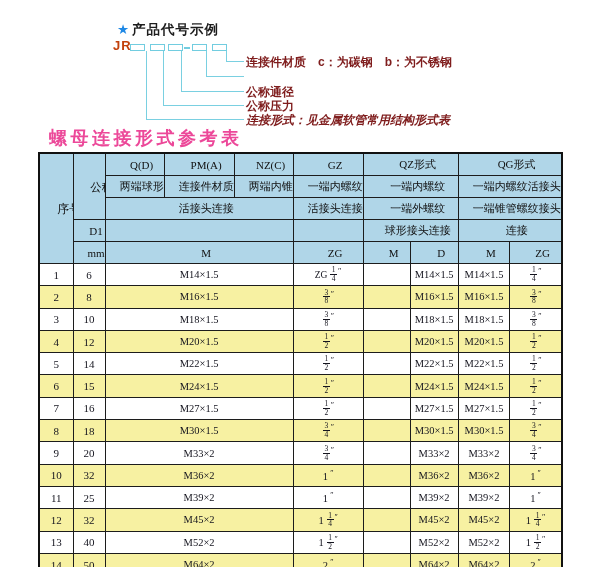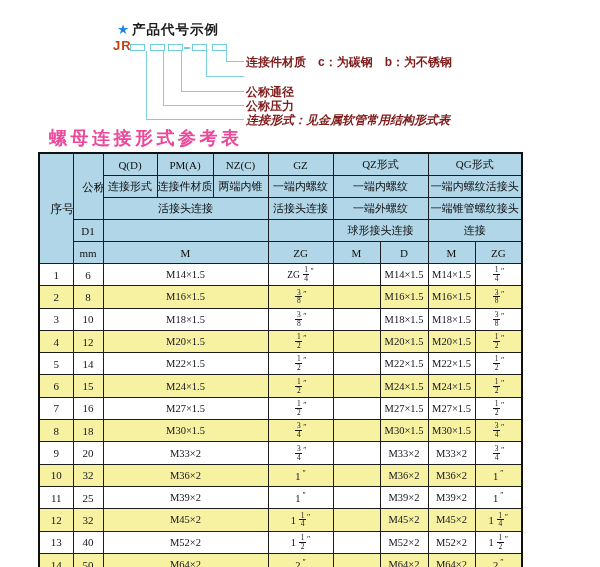--- a/index.html
+++ b/index.html
@@ -35,21 +35,21 @@
   
   table{
     position:absolute;left:38px;top:152px;border-collapse:collapse;table-layout:fixed;
     font-family:"Liberation Serif",serif;
   }
   th,td{
     border:1px solid #1c1c1c;text-align:center;vertical-align:middle;
     padding:0;overflow:hidden;white-space:nowrap;
   }
   table{border:2px solid #111;}
-  thead th{background:#b0d6e8;font-weight:normal;font-size:11px;height:21px;color:#101010;}
+  thead th{background:#b0d6e8;font-weight:normal;font-size:11px;height:21px;color:#101010;padding-left:14px;}
   thead th.latin{font-size:11px;}
   tbody td{height:21.3px;font-size:10.5px;background:#ffffff;color:#14141e;}
   tbody tr.stripe td{background:#f7f1a2;}
   td.c-no,td.c-mm{font-size:11px;}
   .vwrap{vertical-align:middle;}
   .vcell{width:1em;margin:0 auto;word-break:break-all;line-break:anywhere;font-size:12px;}
   .v-serial{line-height:44px;}
   .v-nd{line-height:14px;font-size:11.5px;}
   .frac{display:inline-block;vertical-align:-0.45em;text-align:center;font-size:7.5px;line-height:1.05;margin:0 1px;}
   .frac .num{display:block;border-bottom:1px solid #14141e;padding:0 1.5px;}
@@ -110,21 +110,21 @@
             <div class="vcell v-nd">公称通径</div>
           </th>
         <th class="latin">Q(D)</th>
         <th class="latin">PM(A)</th>
         <th class="latin">NZ(C)</th>
         <th class="latin">GZ</th>
         <th colspan="2">QZ形式</th>
         <th colspan="2">QG形式</th>
       </tr>
       <tr>
-        <th>连接形式</th>
+        <th>两端球形</th>
         <th>连接件材质</th>
         <th>两端内锥</th>
         <th>一端内螺纹</th>
         <th colspan="2">一端内螺纹</th>
         <th colspan="2">一端内螺纹活接头</th>
       </tr>
       <tr>
         <th colspan="3">活接头连接</th>
         <th>活接头连接</th>
         <th colspan="2">一端外螺纹</th>

